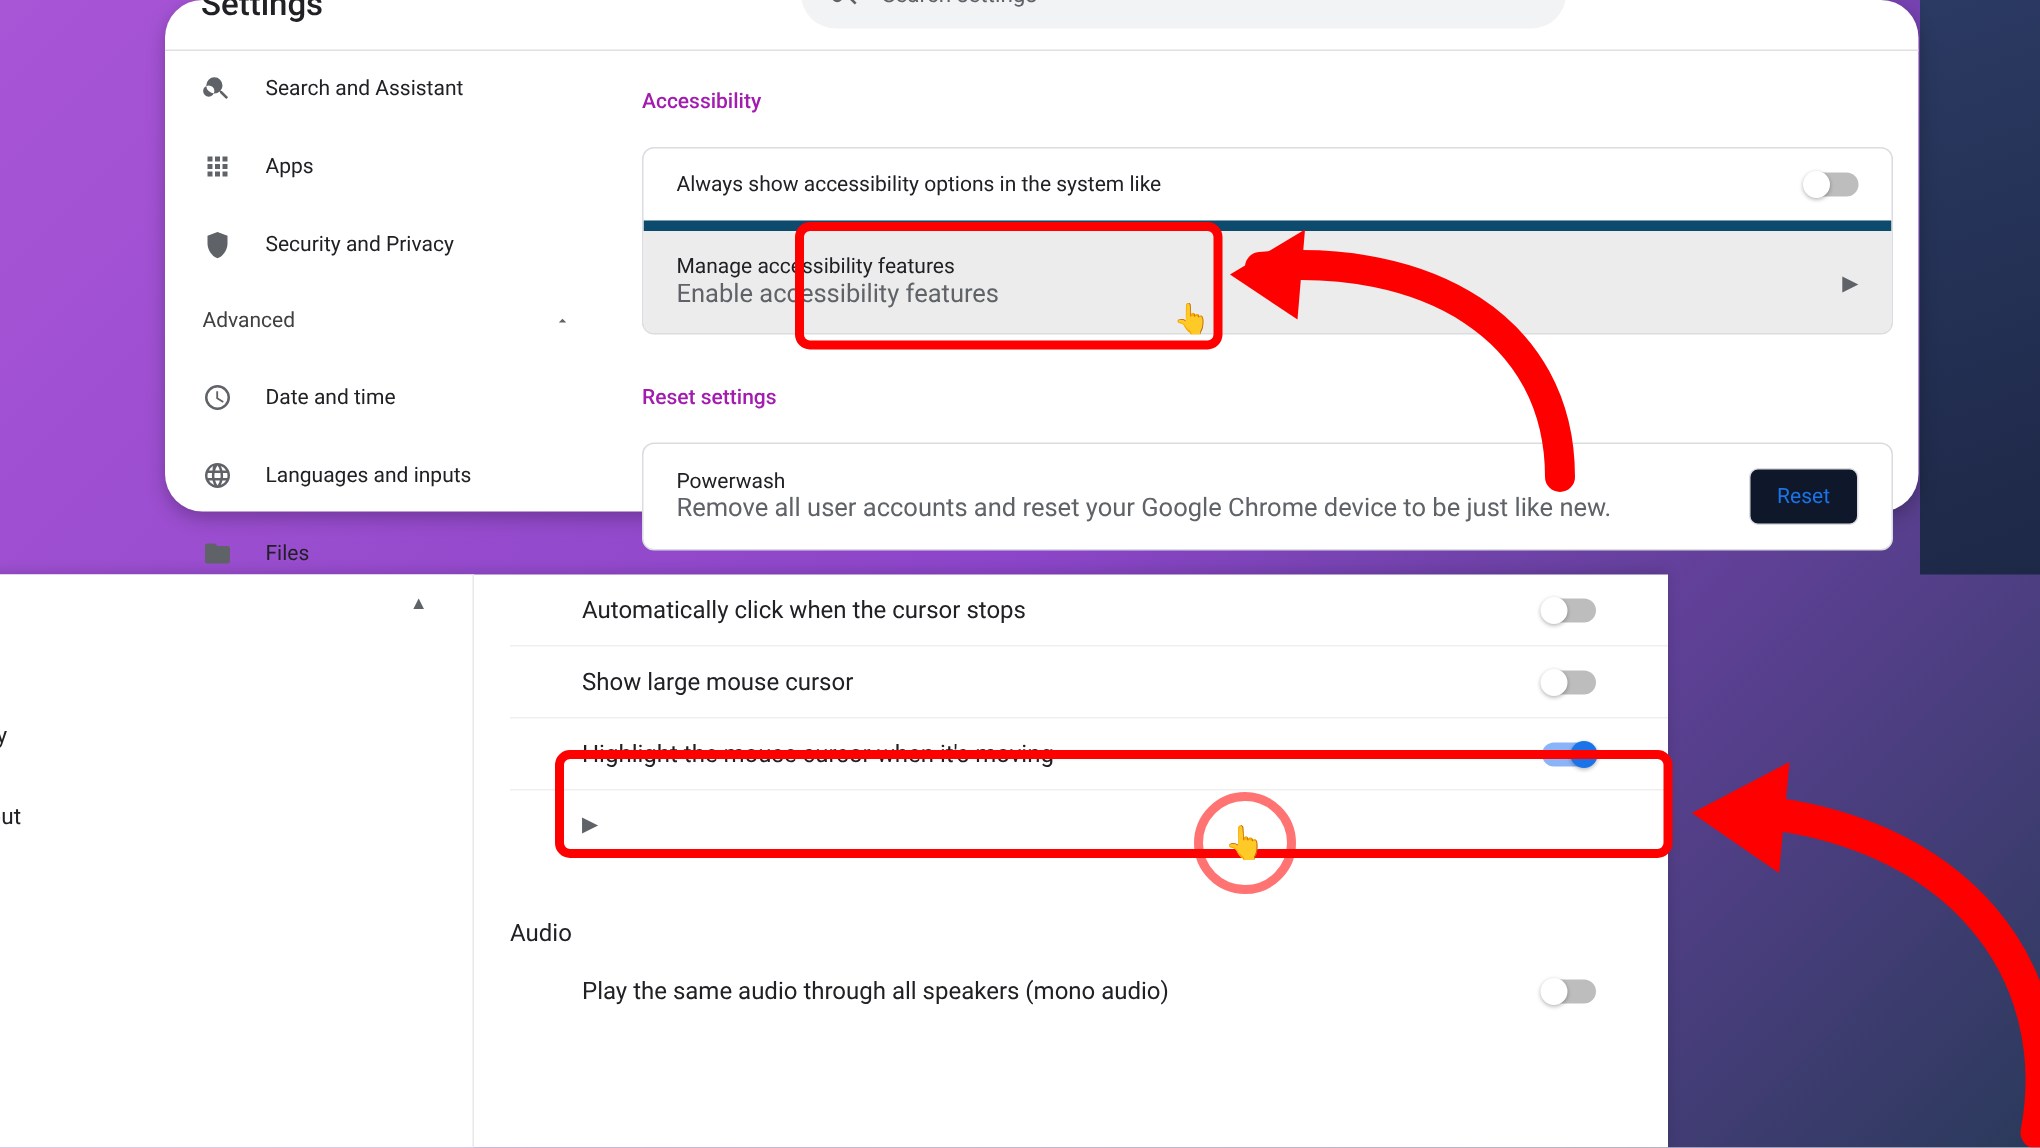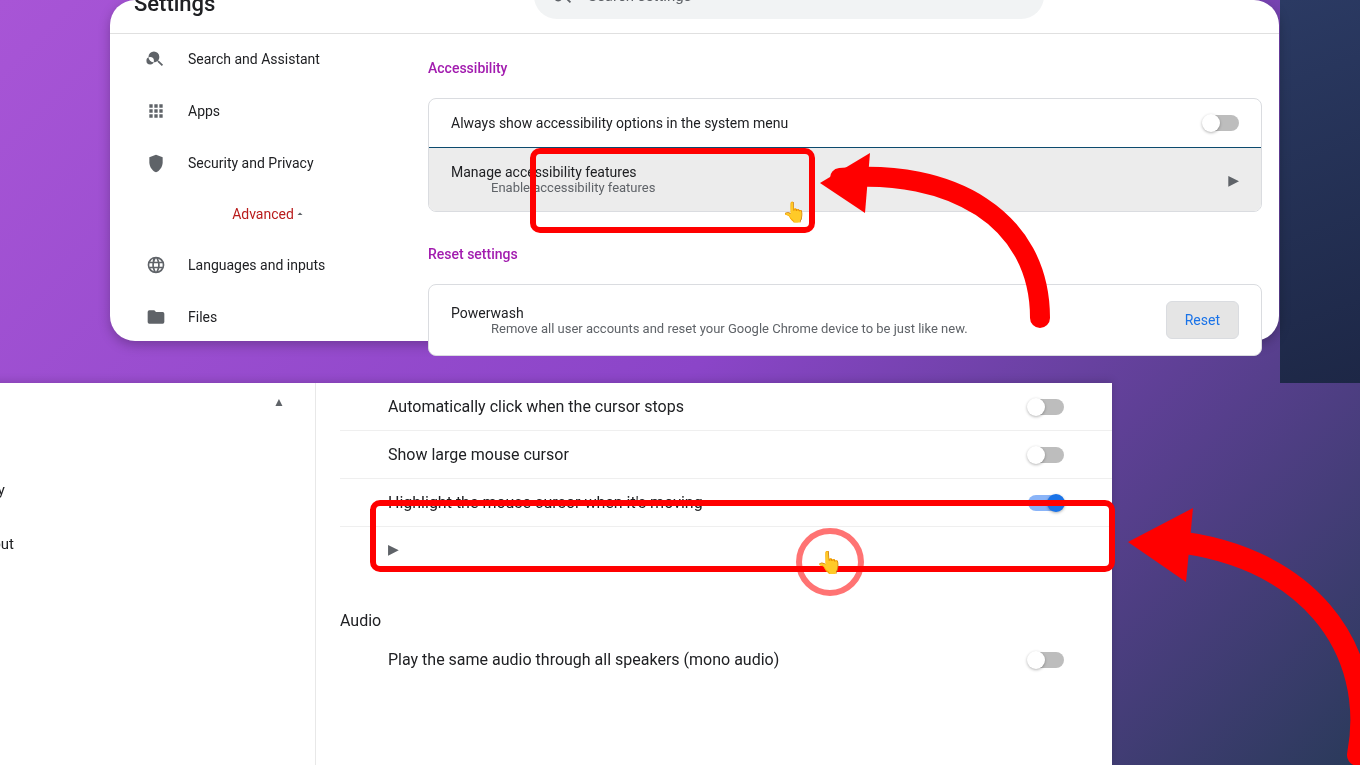--- a/index.html
+++ b/index.html
@@ -10,43 +10,43 @@
 
   
   .top-header { position:absolute; left:0; top:-27px; width:100%; height:60px; display:flex; align-items:center; }
   .app-title { font-size:22px; color:#202124; margin-left:24px; font-weight:500; }
   .search-pill { position:absolute; left:424px; top:-27px; width:510px; height:46px; background:#f1f3f4; border-radius:23px; display:flex; align-items:center; padding:0 20px; gap:14px; color:#5f6368; }
   .search-pill svg { width:20px; height:20px; fill:#5f6368; }
   .search-pill span { font-size:15px; }
   .top-hr { position:absolute; left:0; top:33px; width:100%; height:1px; background:#e0e0e0; }
 
   
-  .sidenav { position:absolute; left:14px; top:33px; width:290px; }
+  .sidenav { position:absolute; left:3px; top:33px; width:290px; }
   .nav-item { display:flex; align-items:center; gap:22px; height:52px; padding:0 22px; cursor:pointer; color:#202124; font-size:14px; }
   .nav-item svg, .nav-icon { width:20px; height:20px; fill:#5f6368; flex-shrink:0; }
-  .advanced-row { display:flex; align-items:center; justify-content:center; padding:0 22px 0 22px; height:50px; font-size:14px; color:#b91c1c; }
+  .advanced-row { display:flex; align-items:center; justify-content:space-between; padding:0 22px 0 22px; height:50px; font-size:14px; color:#404040; }
   .advanced-row svg { width:12px; height:12px; fill:#5f6368; }
 
   
   .content-top { position:absolute; left:318px; top:60px; width:834px; }
   .section-h { font-size:14px; color:#a21caf; font-weight:500; margin-bottom:22px; }
   .card { border:1px solid #dadce0; border-radius:8px; background:#fff; overflow:hidden; margin-bottom:34px; }
   .row { display:flex; align-items:center; justify-content:space-between; padding:16px 22px; font-size:14px; color:#202124; position:relative; }
-  .row-sub { font-size:13px; color:#5f6368;margin-left:40px; }
+  .row-sub { font-size:17px; color:#5f6368; }
   .row.hovered { background:#ececec; }
-  .card .row + .row { border-top:1px solid #0c4a6e; }
+  .card .row + .row { border-top:7px solid #0c4a6e; }
   .chev-right { font-size:14px; color:#5f6368; }
 
   
   .toggle { width:36px; height:16px; border-radius:10px; background:#bdbdbd; position:relative; flex-shrink:0; }
   .toggle::after { content:''; position:absolute; width:18px; height:18px; border-radius:50%; background:#fff; top:-1px; left:-1px; box-shadow:0 1px 3px rgba(0,0,0,.3); }
   .toggle.on { background:#8ab4f8; }
   .toggle.on::after { left:auto; right:-1px; background:#1a73e8; }
 
-  .reset-btn { border:1px solid #dadce0; border-radius:6px; padding:10px 18px; color:#1a73e8; font-size:14px; background:#e5e5e5; cursor:pointer; }
+  .reset-btn { border:1px solid #dadce0; border-radius:6px; padding:10px 18px; color:#1a73e8; font-size:14px; background:#0f172a; cursor:pointer; }
 
   
   .hl-rect-top { position:absolute; left:420px; top:148px; width:285px; height:85px; border:6px solid #ff0000; border-radius:10px; pointer-events:none; }
   .arrow-top { position:absolute; left:700px; top:138px; width:260px; height:200px; pointer-events:none; }
 
   
   .cursor-hand { position:absolute; left:672px; top:200px; font-size:20px; pointer-events:none; }
 
   
   .bot-panel { position:absolute; left:0; top:383px; width:1360px; height:382px; }
@@ -114,37 +114,43 @@
       <span>Security and Privacy</span>
     </div>
     <div class="advanced-row">
       <span>Advanced</span>
       <svg viewBox="0 0 24 24">
           <path d="M7 14l5-5 5 5z"></path>
         </svg>
     </div>
     <div class="nav-item">
       <svg viewBox="0 0 24 24">
+          <path d="M12 2a10 10 0 100 20 10 10 0 000-20zm0 18a8 8 0 110-16 8 8 0 010 16zm.5-13H11v6l5.25 3.15.75-1.23-4.5-2.67z"></path>
+        </svg>
+      <span>Date and time</span>
+    </div>
+    <div class="nav-item">
+      <svg viewBox="0 0 24 24">
           <path d="M12 2a10 10 0 100 20 10 10 0 000-20zm6.93 6h-2.95a15.65 15.65 0 00-1.38-3.56A8.03 8.03 0 0118.93 8zM12 4.04c.83 1.2 1.48 2.53 1.91 3.96h-3.82A13.62 13.62 0 0112 4.04zM4.26 14a7.95 7.95 0 010-4h3.38a16.5 16.5 0 000 4H4.26zm.82 2h2.95a15.65 15.65 0 001.38 3.56A8.03 8.03 0 015.08 16zM8.03 8H5.08a8.03 8.03 0 013.33-3.56A15.65 15.65 0 008.03 8zM12 19.96c-.83-1.2-1.48-2.53-1.91-3.96h3.82A13.62 13.62 0 0112 19.96zM14.34 14H9.66a14.7 14.7 0 010-4h4.68a14.7 14.7 0 010 4zm.25 5.56A15.65 15.65 0 0015.97 16h2.95a8.03 8.03 0 01-4.33 3.56zM16.36 14a16.5 16.5 0 000-4h3.38a7.95 7.95 0 010 4h-3.38z"></path>
         </svg>
       <span>Languages and inputs</span>
     </div>
     <div class="nav-item">
       <svg viewBox="0 0 24 24">
           <path d="M10 4H4a2 2 0 00-2 2v12a2 2 0 002 2h16a2 2 0 002-2V8a2 2 0 00-2-2h-8l-2-2z"></path>
         </svg>
       <span>Files</span>
     </div>
   </div>
 
   <div class="content-top">
     <div class="section-h">Accessibility</div>
     <div class="card">
       <div class="row">
-        <span>Always show accessibility options in the system menu</span>
+        <span>Always show accessibility options in the system like</span>
         <div class="toggle"></div>
       </div>
       <div class="row hovered">
         <div class="btxt-col">
           <span>Manage accessibility features</span>
           <span class="row-sub">Enable accessibility features</span>
         </div>
         <span class="chev-right">▶</span>
       </div>
     </div>

